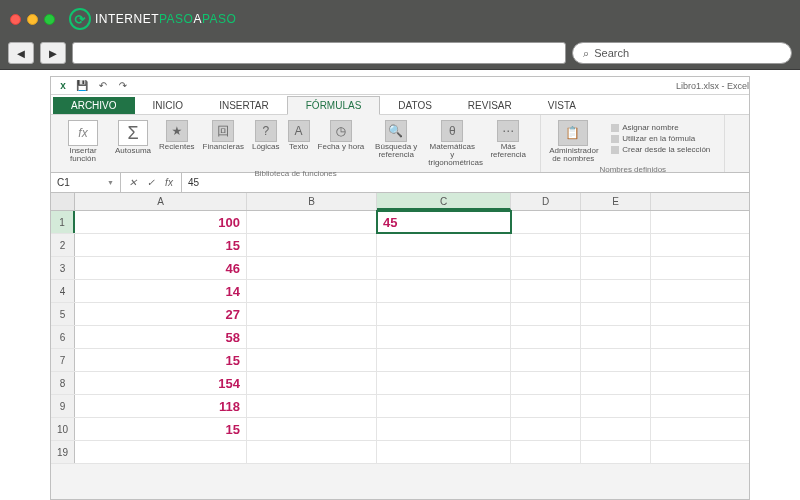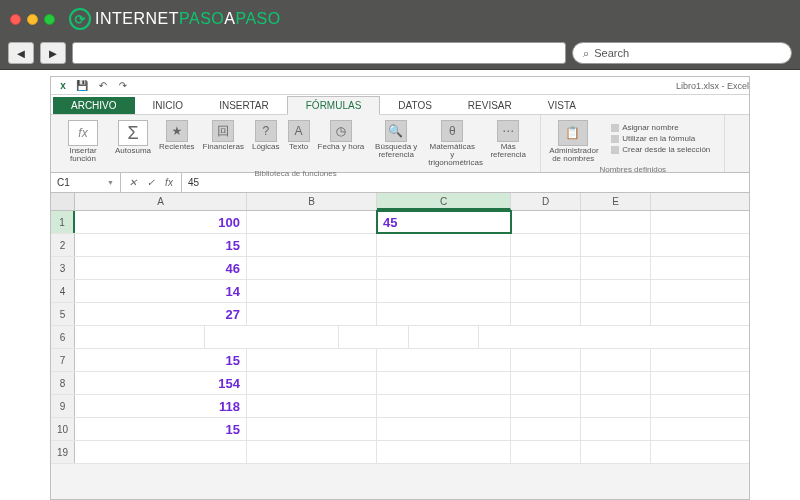--- a/index.html
+++ b/index.html
@@ -7,21 +7,21 @@
 
 .browser-chrome { background: #535452; height: 70px; border-bottom: 1px solid #3a3a3a; }
 .traffic-lights { display: flex; gap: 6px; padding: 8px 10px; align-items: center; }
 .tl { width: 11px; height: 11px; border-radius: 50%; }
 .tl-red { background: #ff5f56; border: 1px solid #e0443e; }
 .tl-yellow { background: #ffbd2e; border: 1px solid #dea123; }
 .tl-green { background: #27c93f; border: 1px solid #1aab29; }
 .logo-row { display: flex; align-items: center; margin-left: 8px; }
 .logo-circle { width: 22px; height: 22px; border: 2px solid #0fc36e; border-radius: 50%; display: flex; align-items: center; justify-content: center; margin-right: 4px; }
 .logo-arrow { color: #0fc36e; font-size: 13px; font-weight: bold; }
-.logo-text { font-family: 'Arial Black', Arial; font-size: 16px; letter-spacing: 0.5px; }
+.logo-text { font-family: 'Arial Black', Arial; font-size: 12px; letter-spacing: 0.5px; }
 .lt-white { color: #fff; }
 .lt-green { color: #0fc36e; }
 
 .nav-row { display: flex; gap: 6px; padding: 4px 8px 8px; align-items: center; }
 .nav-btn { width: 26px; height: 22px; background: #efefef; border: 1px solid #b0b0b0; border-radius: 3px; display: flex; align-items: center; justify-content: center; color: #333; font-size: 13px; cursor: pointer; }
 .url-bar { flex: 1; height: 22px; background: #fff; border: 1px solid #999; border-radius: 3px; }
 .search-box { width: 220px; height: 22px; background: #fff; border: 1px solid #999; border-radius: 11px; display: flex; align-items: center; padding: 0 10px; gap: 5px; color: #555; font-size: 11px; }
 .search-icon { font-size: 11px; }
 
 .content-area { height: 430px; background: #fff; display: flex; justify-content: center; padding-top: 6px; }
@@ -57,21 +57,21 @@
 .formula-input { flex: 1; padding: 0 6px; font-size: 10px; color: #333; }
 
 .sheet { background: #fff; }
 .col-headers { display: flex; height: 18px; background: #f0f0f0; border-bottom: 1px solid #c0c0c0; }
 .corner { width: 24px; border-right: 1px solid #c0c0c0; background: #e8e8e8; }
 .col-h { border-right: 1px solid #d8d8d8; text-align: center; font-size: 10px; color: #555; line-height: 18px; }
 .col-h-sel { background: #d4ead9; border-bottom: 2px solid #217346; }
 .row { display: flex; height: 23px; border-bottom: 1px solid #e4e4e4; }
 .row-h { width: 24px; background: #f0f0f0; border-right: 1px solid #c0c0c0; text-align: center; font-size: 10px; color: #555; line-height: 23px; }
 .row-h-sel { background: #d4ead9; border-right: 2px solid #217346; }
-.cell { border-right: 1px solid #e4e4e4; padding: 0 6px; font-size: 13px; color: #6d28d9; line-height: 23px; }
+.cell { border-right: 1px solid #e4e4e4; padding: 0 6px; font-size: 13px; color: #be185d; line-height: 23px; }
 .cell-a { width: 172px; text-align: right; font-weight: bold; }
 .cell-b { width: 130px; }
 .cell-c { width: 134px; text-align: left; font-weight: bold; }
 .cell-d { width: 70px; }
 .cell-e { width: 70px; }
 .cell-selected { outline: 2px solid #217346; outline-offset: -1px; background: #fff; }
 </style>
 </head>
 <body>
 
@@ -257,20 +257,21 @@
           <div class="row">
             <div class="row-h">5</div>
             <div class="cell cell-a">27</div>
             <div class="cell cell-b"></div>
             <div class="cell cell-c"></div>
             <div class="cell cell-d"></div>
             <div class="cell cell-e"></div>
           </div>
           <div class="row">
             <div class="row-h">6</div>
+            <div class="cell cell-a">58</div>
             <div class="cell cell-b"></div>
             <div class="cell cell-c"></div>
             <div class="cell cell-d"></div>
             <div class="cell cell-e"></div>
           </div>
           <div class="row">
             <div class="row-h">7</div>
             <div class="cell cell-a">15</div>
             <div class="cell cell-b"></div>
             <div class="cell cell-c"></div>

